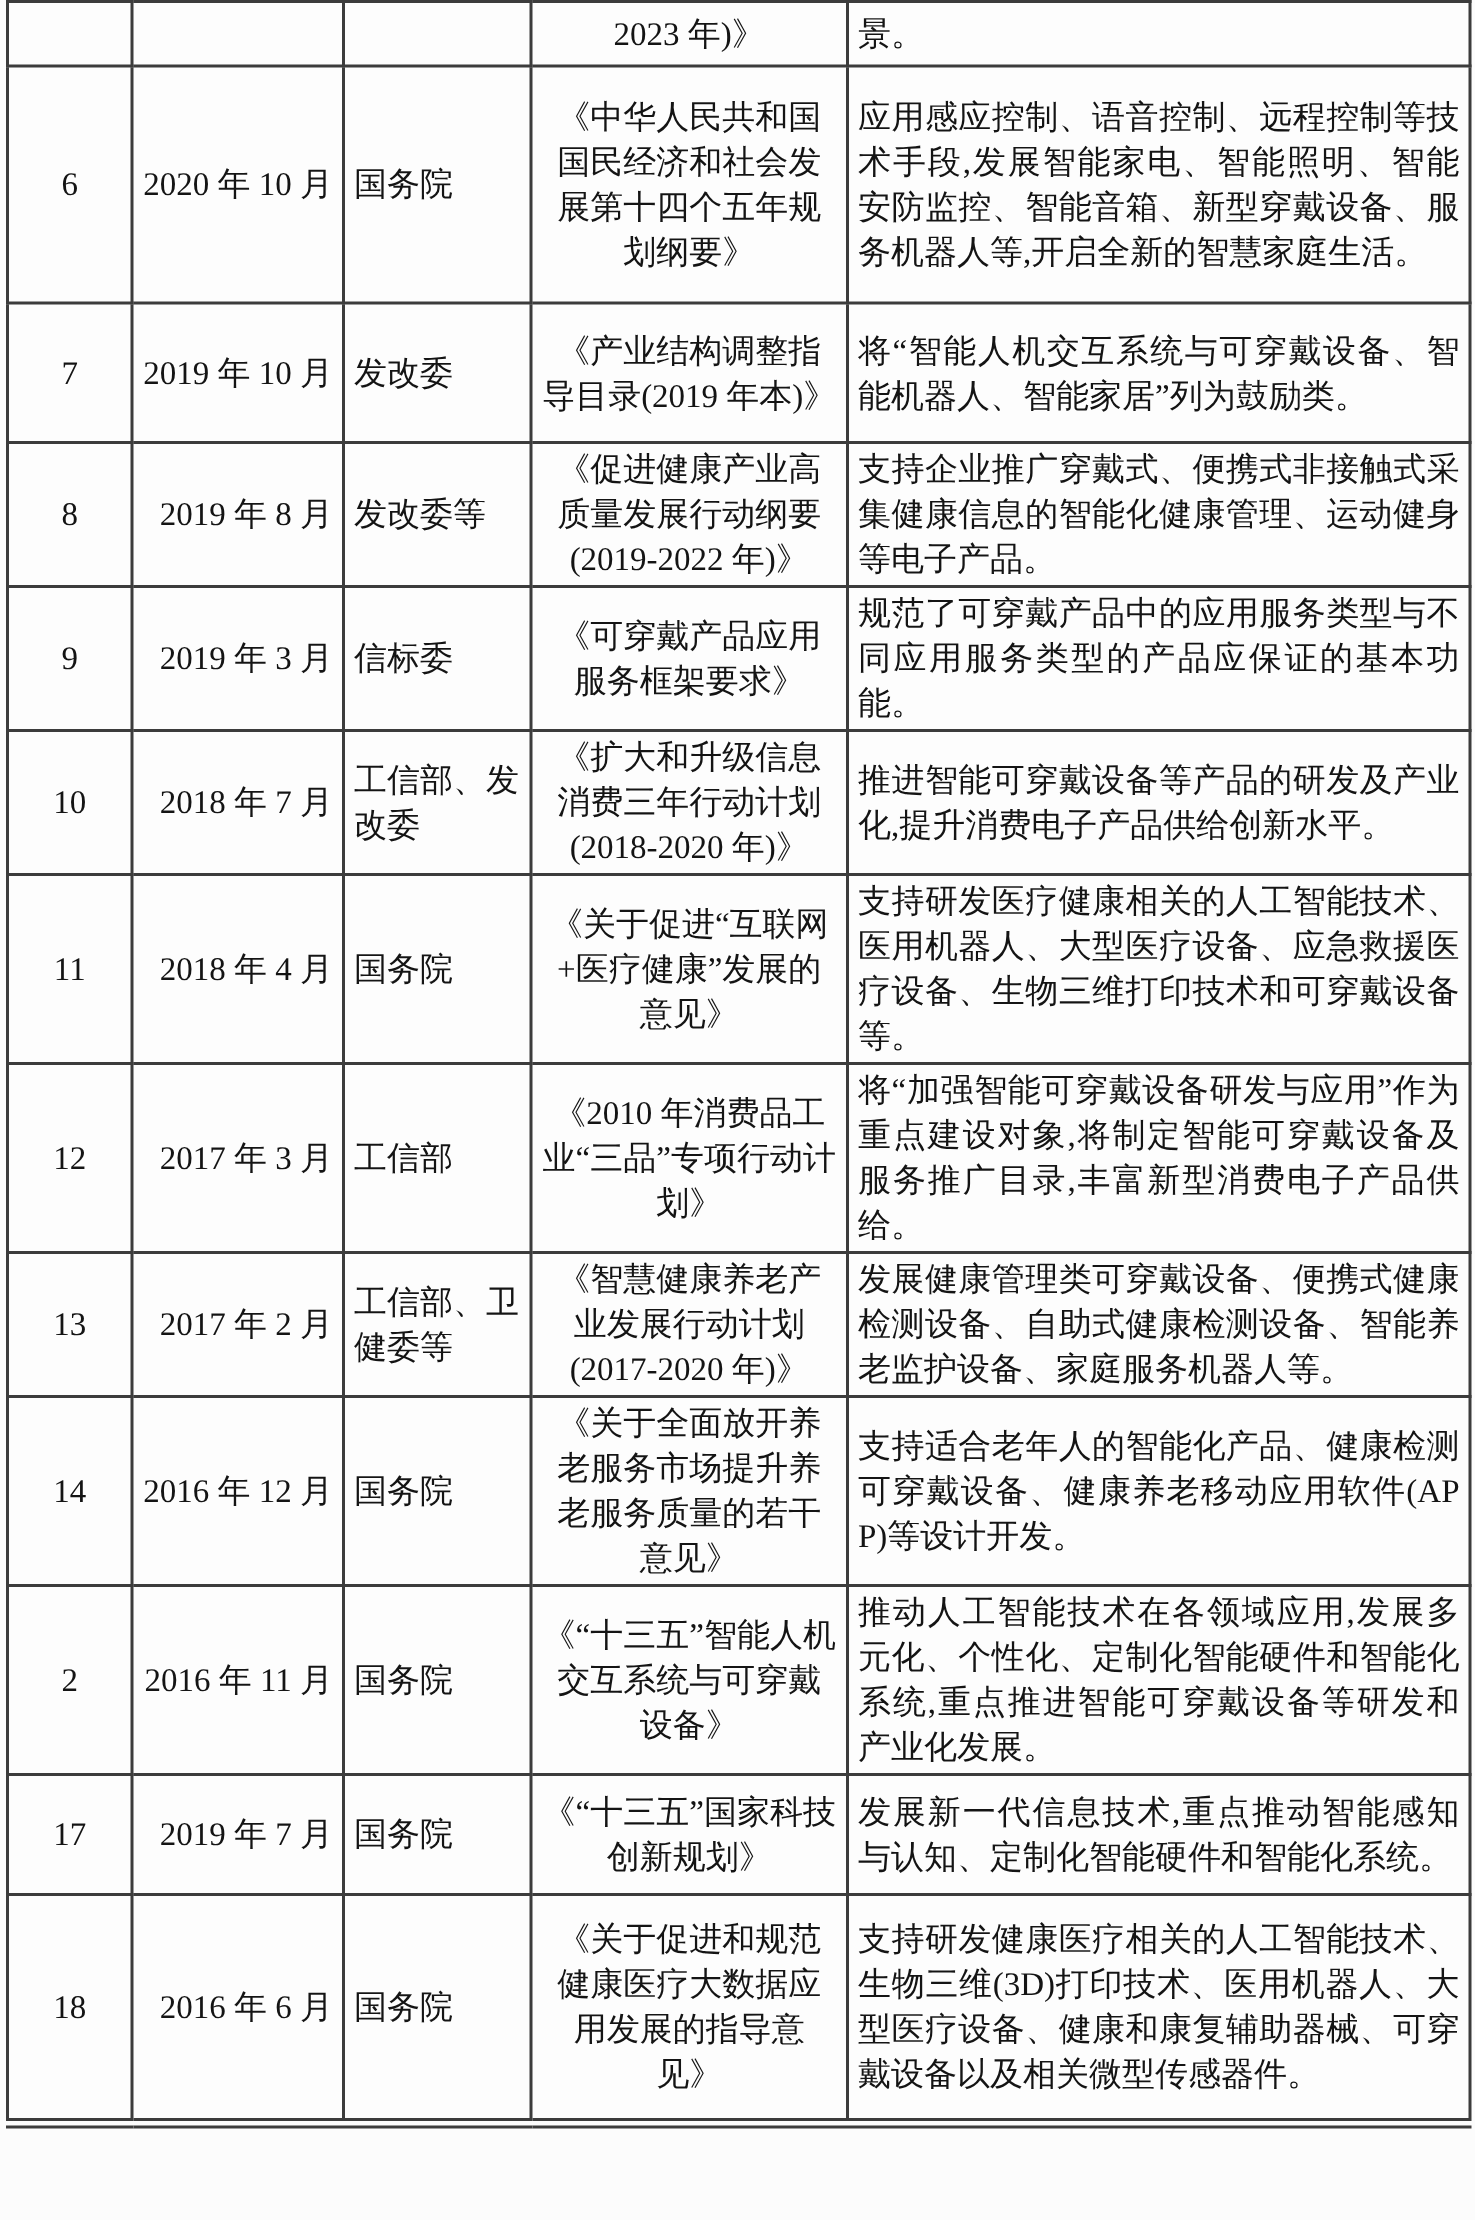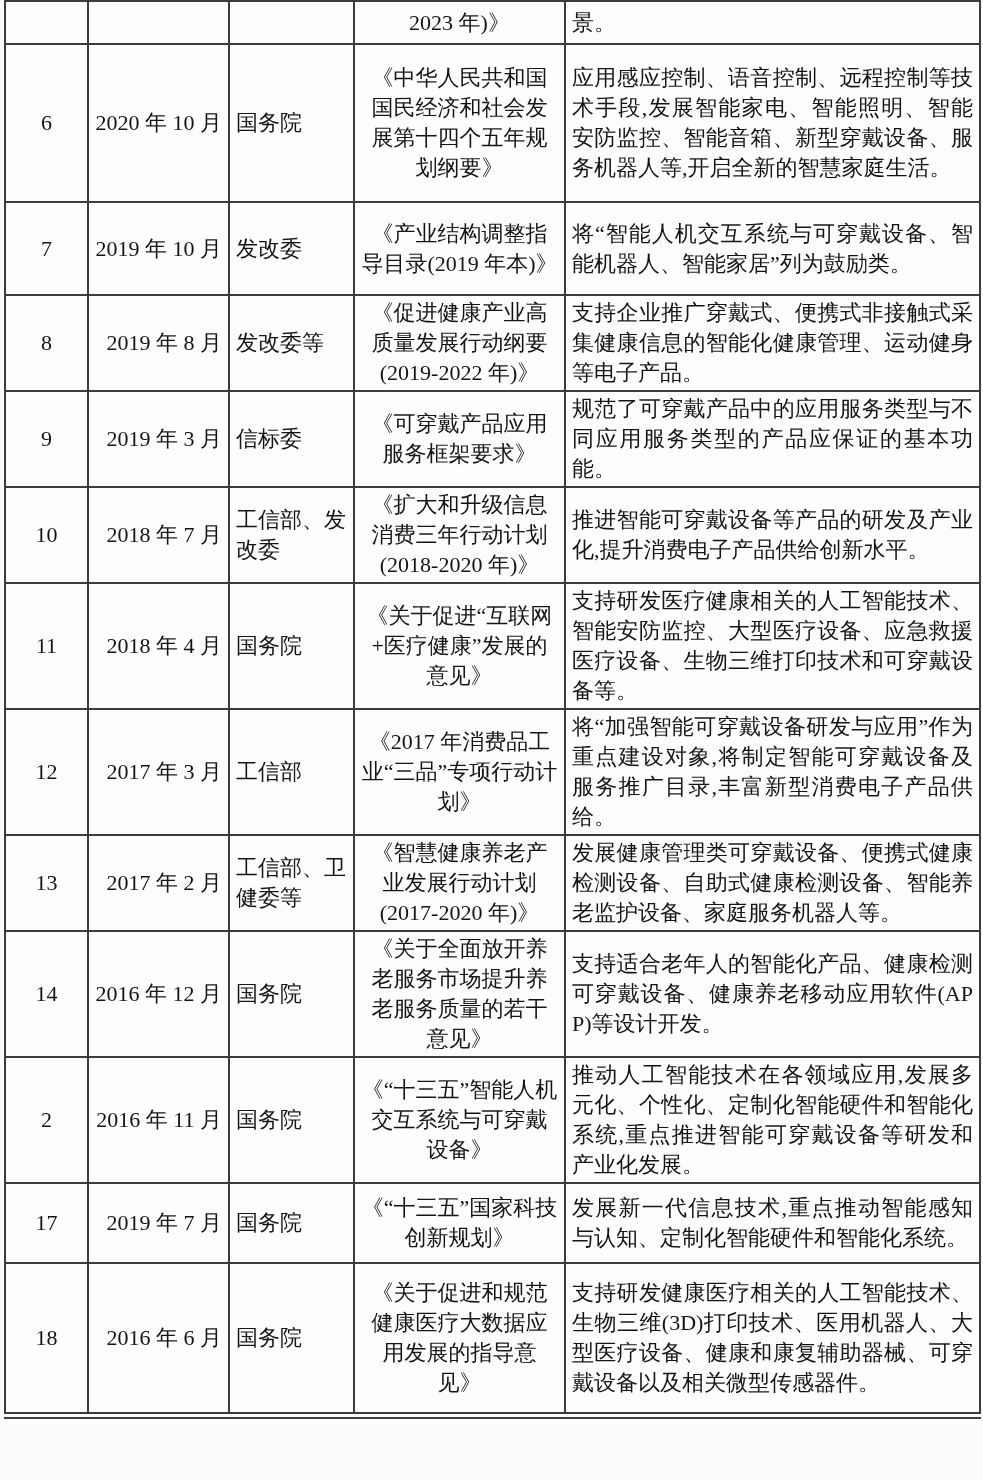--- a/index.html
+++ b/index.html
@@ -98,27 +98,27 @@
           <td class="c-date">2018 年 7 月</td>
           <td class="c-agency">工信部、发改委</td>
           <td class="c-policy">《扩大和升级信息消费三年行动计划(2018-2020 年)》</td>
           <td class="c-content">推进智能可穿戴设备等产品的研发及产业化,提升消费电子产品供给创新水平。</td>
         </tr>
         <tr style="height: 117px;">
           <td class="c-no">11</td>
           <td class="c-date">2018 年 4 月</td>
           <td class="c-agency">国务院</td>
           <td class="c-policy">《关于促进“互联网+医疗健康”发展的意见》</td>
-          <td class="c-content">支持研发医疗健康相关的人工智能技术、智能安防监控、大型医疗设备、应急救援医疗设备、生物三维打印技术和可穿戴设备等。</td>
+          <td class="c-content">支持研发医疗健康相关的人工智能技术、医用机器人、大型医疗设备、应急救援医疗设备、生物三维打印技术和可穿戴设备等。</td>
         </tr>
         <tr style="height: 125px;">
           <td class="c-no">12</td>
           <td class="c-date">2017 年 3 月</td>
           <td class="c-agency">工信部</td>
-          <td class="c-policy">《2017 年消费品工业“三品”专项行动计划》</td>
+          <td class="c-policy">《2010 年消费品工业“三品”专项行动计划》</td>
           <td class="c-content">将“加强智能可穿戴设备研发与应用”作为重点建设对象,将制定智能可穿戴设备及服务推广目录,丰富新型消费电子产品供给。</td>
         </tr>
         <tr style="height: 91px;">
           <td class="c-no">13</td>
           <td class="c-date">2017 年 2 月</td>
           <td class="c-agency">工信部、卫健委等</td>
           <td class="c-policy">《智慧健康养老产业发展行动计划(2017-2020 年)》</td>
           <td class="c-content">发展健康管理类可穿戴设备、便携式健康检测设备、自助式健康检测设备、智能养老监护设备、家庭服务机器人等。</td>
         </tr>
         <tr style="height: 122px;">

